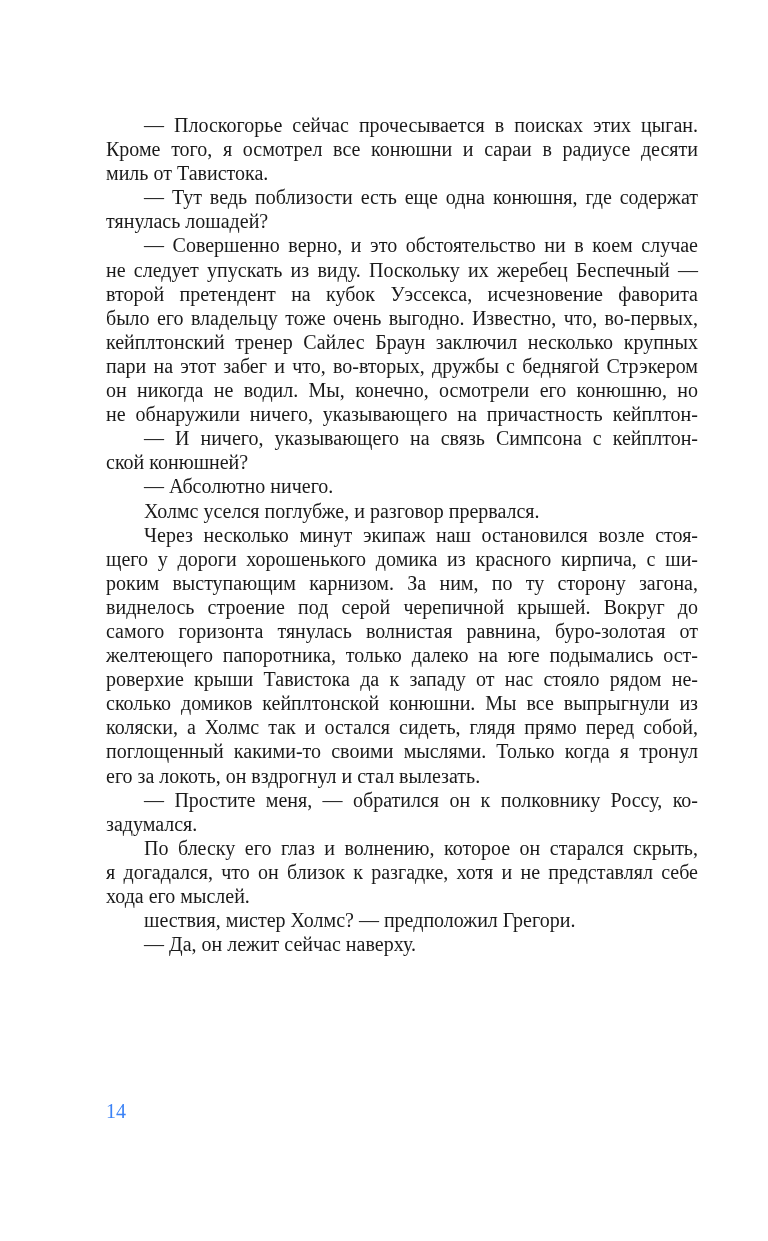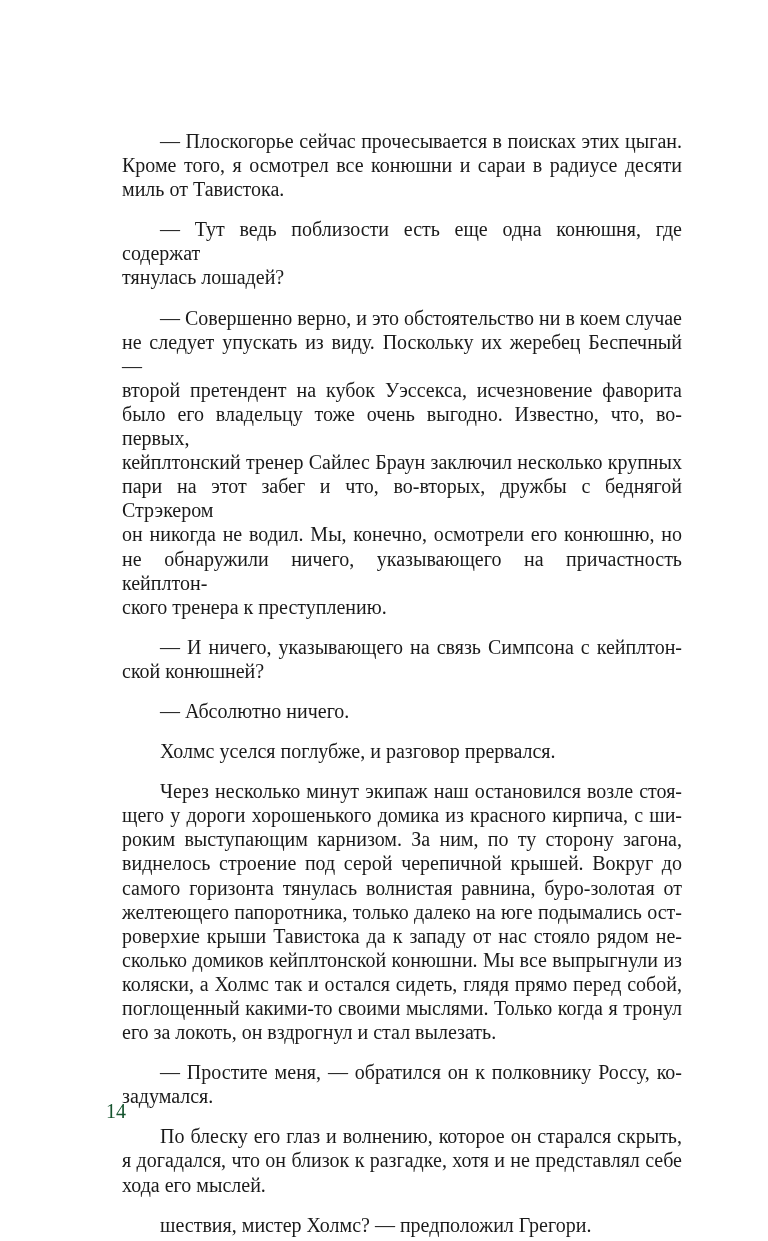--- a/index.html
+++ b/index.html
@@ -10,34 +10,34 @@
     top: 113px;
     width: 592px;
     font-family: "Liberation Serif", "DejaVu Serif", serif;
     font-size: 20px;
     line-height: 24.1px;
     color: #1a1a1a;
     text-align: justify;
     hyphens: manual;
   }
   .page p {
-    margin: 16px;
+    margin: 0;
     text-indent: 38px;
   }
   .page p .line { display: block; text-align: justify; text-align-last: justify; }
   .page p .line.last { text-align-last: left; }
   .page p .line:first-child { text-indent: 38px; }
   .page p { text-indent: 0; }
   .folio {
     position: absolute;
     left: 106px;
     top: 1100px;
     font-family: "Liberation Serif", "DejaVu Serif", serif;
     font-size: 20px;
-    color: #14532d;
+    color: #3b82f6;
   }
 </style>
 </head>
 <body>
 
 <div class="page" id="page-text">
     <p>
       <span class="line">— Плоскогорье сейчас прочесывается в поисках этих цыган.</span>
       <span class="line">Кроме того, я осмотрел все конюшни и сараи в радиусе десяти</span>
       <span class="line last">миль от Тавистока.</span>
@@ -48,21 +48,20 @@
     </p>
     <p>
       <span class="line">— Совершенно верно, и это обстоятельство ни в коем случае</span>
       <span class="line">не следует упускать из виду. Поскольку их жеребец Беспечный —</span>
       <span class="line">второй претендент на кубок Уэссекса, исчезновение фаворита</span>
       <span class="line">было его владельцу тоже очень выгодно. Известно, что, во-первых,</span>
       <span class="line">кейплтонский тренер Сайлес Браун заключил несколько крупных</span>
       <span class="line">пари на этот забег и что, во-вторых, дружбы с беднягой Стрэкером</span>
       <span class="line">он никогда не водил. Мы, конечно, осмотрели его конюшню, но</span>
       <span class="line">не обнаружили ничего, указывающего на причастность кейплтон-</span>
-      <span class="line last">ского тренера к преступлению.</span>
     </p>
     <p>
       <span class="line">— И ничего, указывающего на связь Симпсона с кейплтон-</span>
       <span class="line last">ской конюшней?</span>
     </p>
     <p>
       <span class="line last">— Абсолютно ничего.</span>
     </p>
     <p>
       <span class="line last">Холмс уселся поглубже, и разговор прервался.</span>

